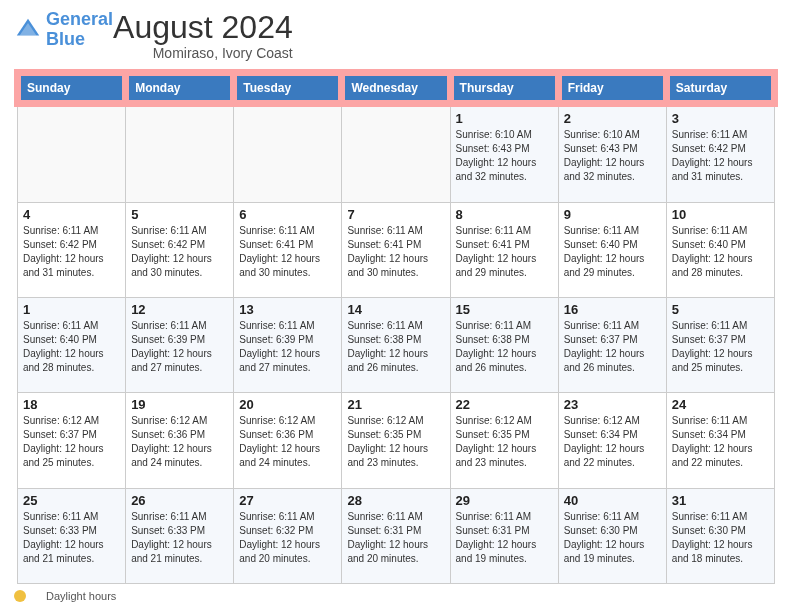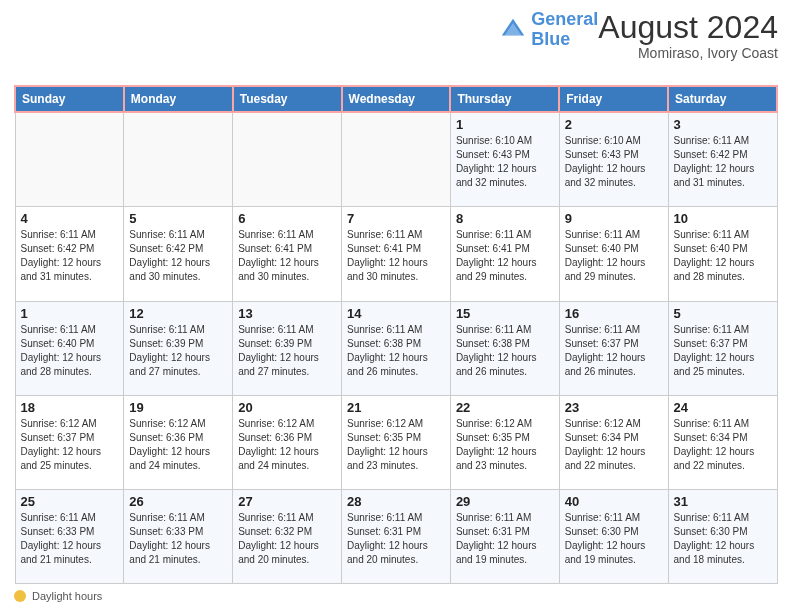--- a/index.html
+++ b/index.html
@@ -12,23 +12,23 @@
     }
     .page {
       width: 792px;
       height: 612px;
       display: flex;
       flex-direction: column;
       padding: 10px 14px 10px 14px;
     }
     .header {
       display: flex;
-      justify-content: flex-end;
+      justify-content: flex-start;
       align-items: flex-start;
-      margin-bottom: 24px;
+      margin-bottom: 8px;
     }
     .logo {
       display: flex;
       align-items: center;
       gap: 4px;
     }
     .logo-text {
       font-size: 18px;
       font-weight: bold;
       color: #333;
@@ -60,21 +60,21 @@
       flex: 1;
       font-size: 10px;
     }
     .calendar-table thead tr th {
       background: #3a7abf;
       color: #fff;
       text-align: left;
       padding: 5px 6px;
       font-size: 12px;
       font-weight: bold;
-      border: 2px solid #fca5a5;
+      border: 7px solid #fca5a5;
     }
     .calendar-table tbody tr td {
       border: 1px solid #ccc;
       vertical-align: top;
       padding: 4px 5px;
       width: calc(100%/7);
       height: 78px;
       background: #fff;
     }
     .calendar-table tbody tr:nth-child(odd) td {
@@ -97,21 +97,21 @@
     }
     .empty-cell {
       background: #f9f9f9 !important;
     }
     .legend {
       margin-top: 6px;
       font-size: 11px;
       color: #555;
       display: flex;
       align-items: flex-end;
-      gap: 6px;
+      gap: 20px;
     }
     .legend-icon {
       width: 12px;
       height: 12px;
       background: #f0c040;
       border-radius: 50%;
       display: inline-block;
     }
   </style>
 </head>

